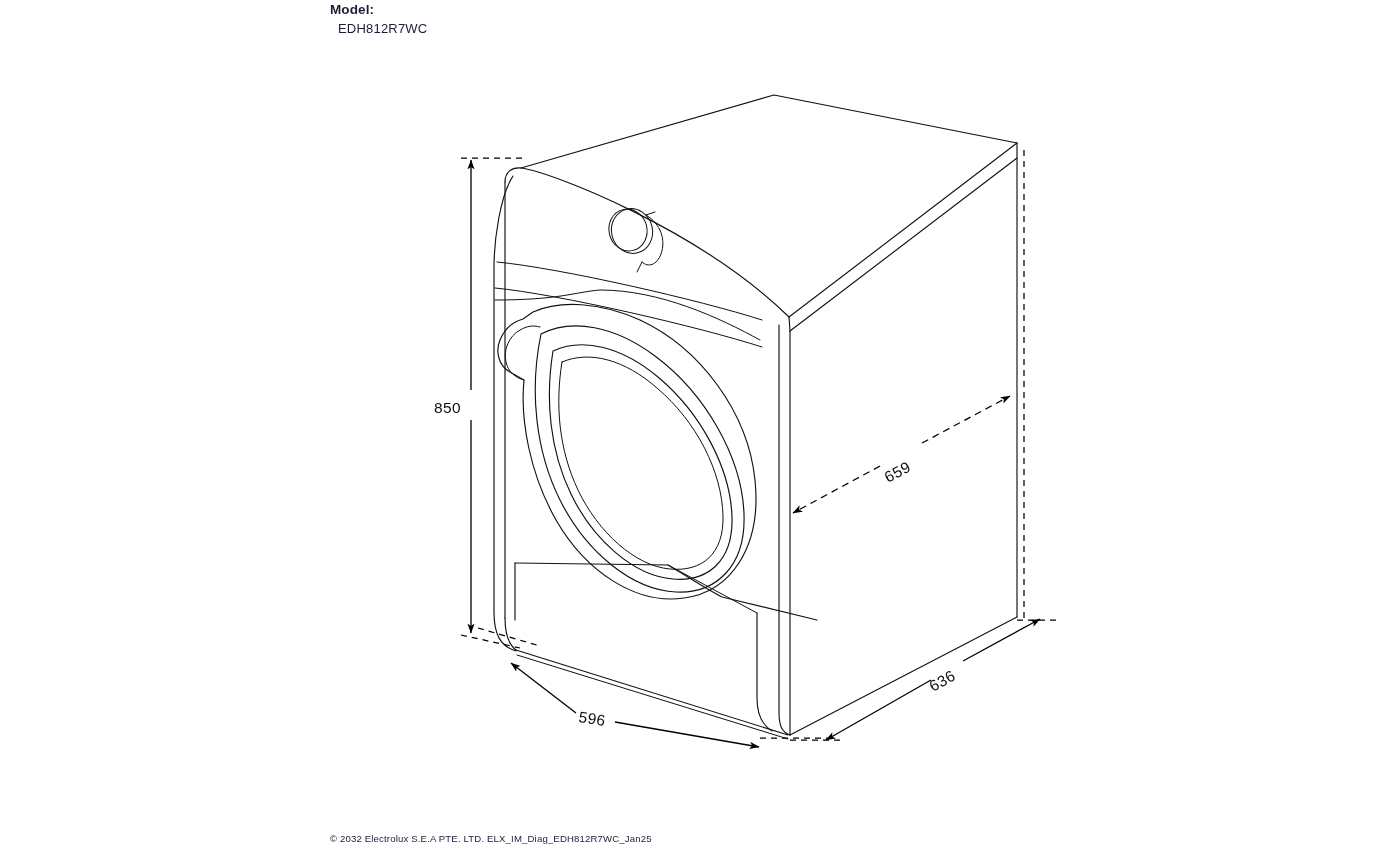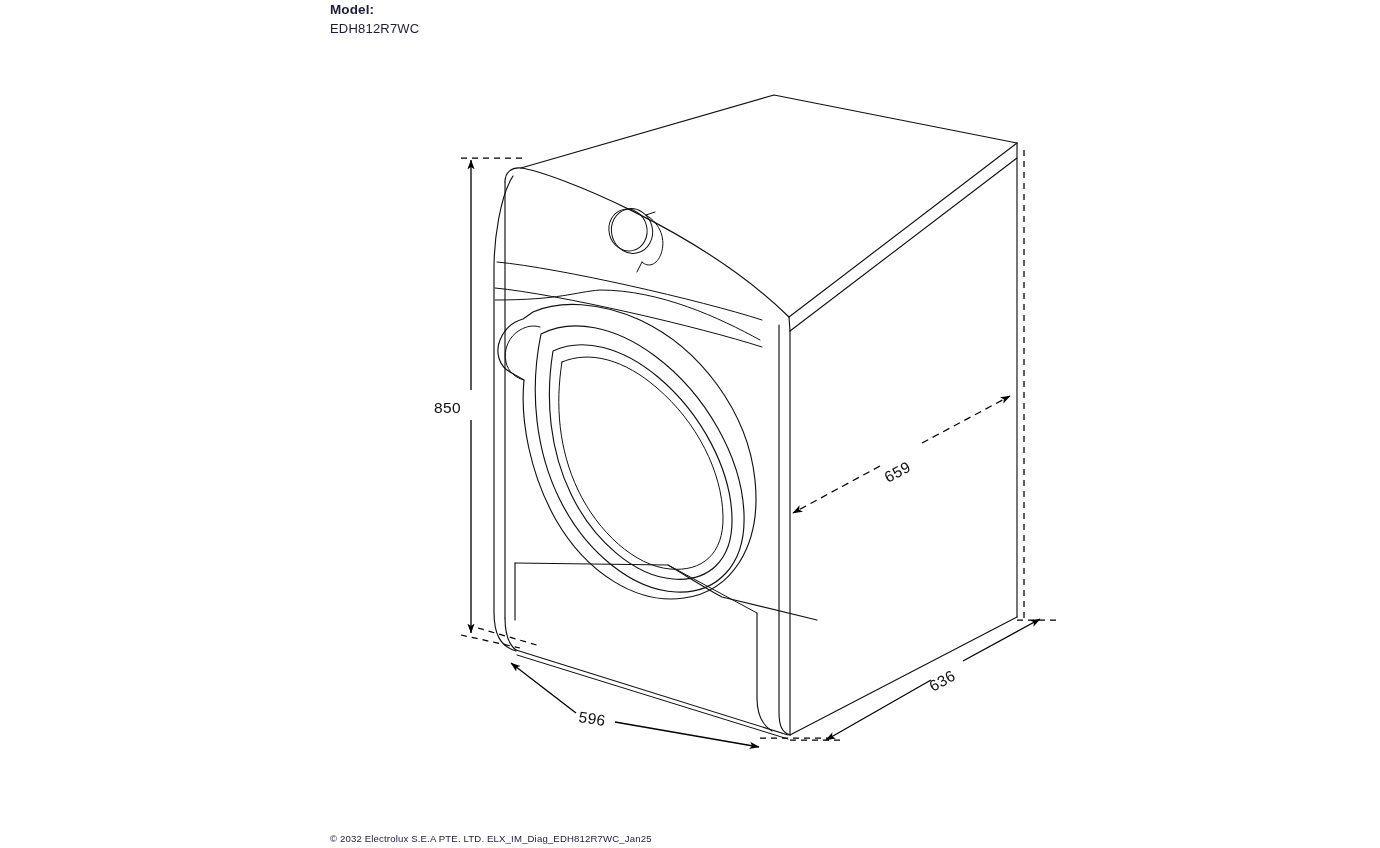--- a/index.html
+++ b/index.html
@@ -37,21 +37,21 @@
     letter-spacing: .1px;
     color: #1d1d38;
     margin: 0;
     white-space: nowrap;
   }
   .header-model {
     font-size: 13px;
     font-weight: 400;
     letter-spacing: .2px;
     color: #1d1d38;
-    margin: 3px 0 0 0;
+    margin: 3px 0 0 8px;
     white-space: nowrap;
   }
 
   
   .footer-block {
     position: absolute;
     left: 330px;
     top: 833px;
     font-size: 9.6px;
     letter-spacing: .15px;

